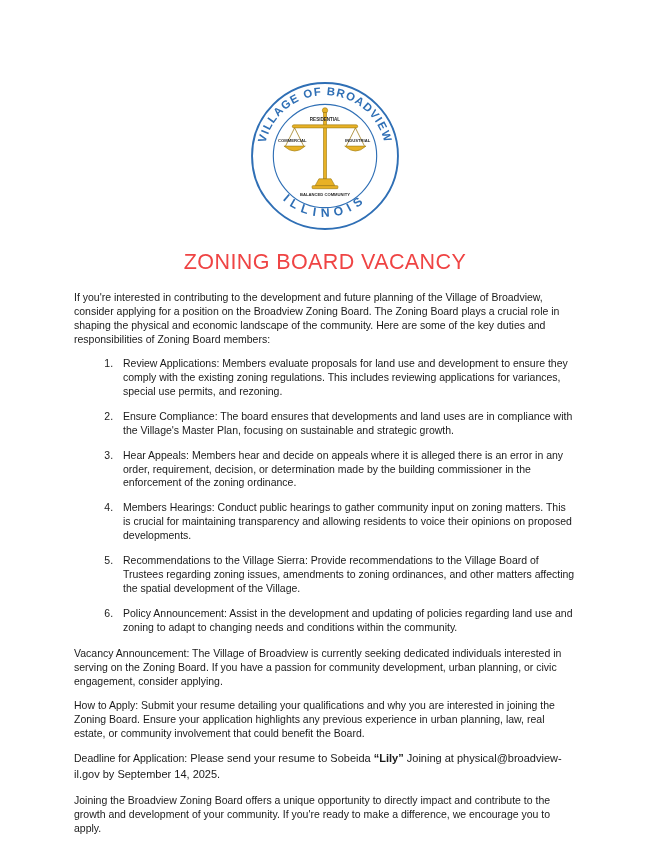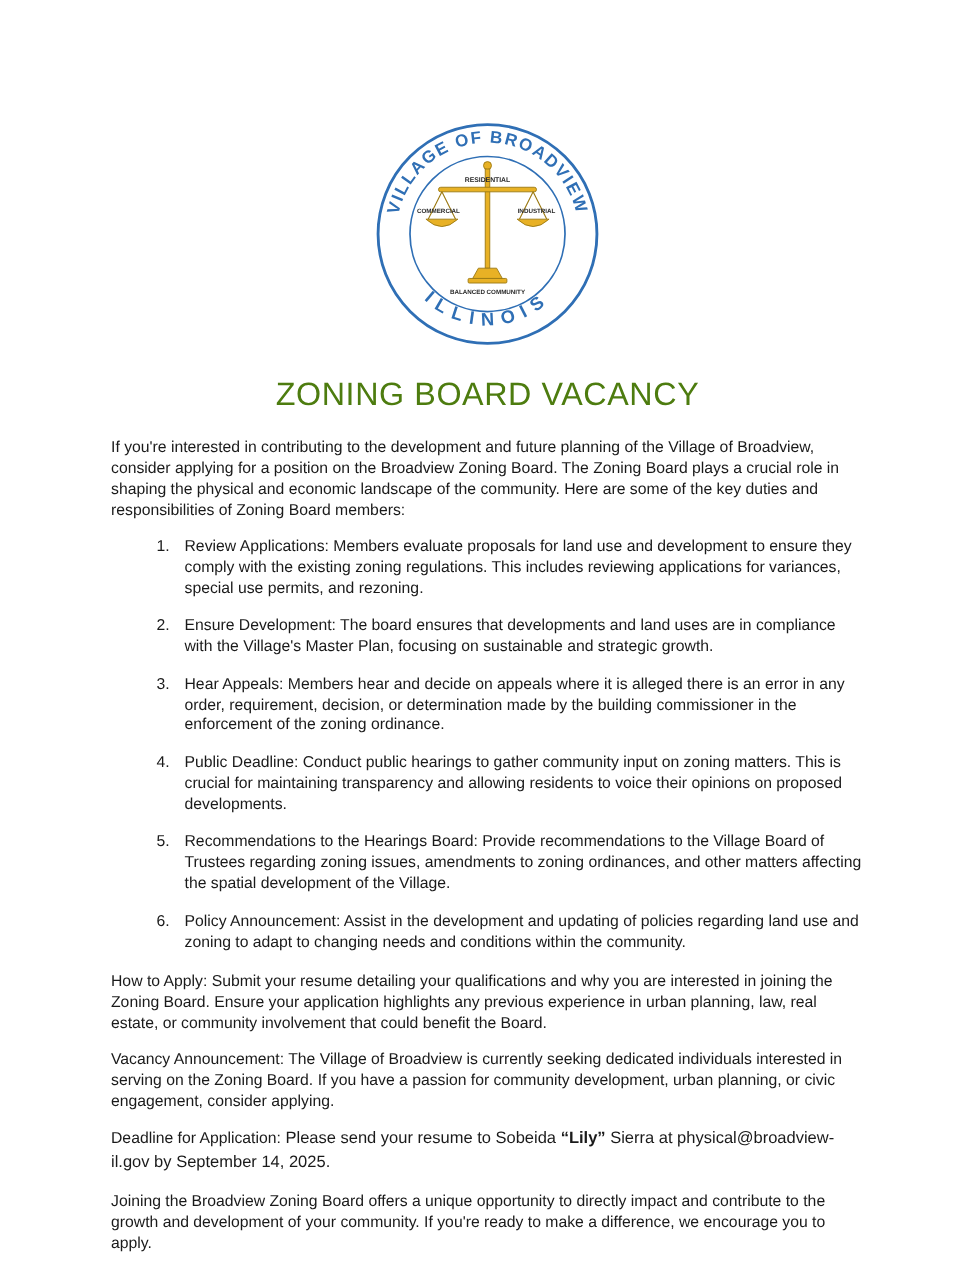--- a/index.html
+++ b/index.html
@@ -25,21 +25,21 @@
   .gold { fill: #e8b125; stroke: #9c7a14; stroke-width: 0.8; }
   .string { fill: none; stroke: #9c7a14; stroke-width: 1; }
   .seal-label { fill: #2a2a2a; font-family: "Liberation Sans", sans-serif;
                 font-size: 6px; font-weight: bold; text-anchor: middle; }
   .seal-label-sm { font-size: 5.5px; }
   .title {
     text-align: center;
     font-size: 21.5px;
     font-weight: normal;
     letter-spacing: 0.4px;
-    color: #4d7c0f;
+    color: #ef4444;
     margin: 14px 0 16px 0;
   }
   .doc { font-size: 10.5px; line-height: 1.33; }
   .para { margin: 0 0 10px 0; }
   ol.duties { margin: 10px 0 12px 0; padding-left: 42px; }
   ol.duties li { margin-bottom: 11px; padding-left: 7px; }
   .deadline { line-height: 1.45; margin-bottom: 11px; }
   .deadline .big { font-size: 11px; }
   .deadline .bold { font-weight: bold; }
 </style>
@@ -80,30 +80,30 @@
   </div>
 
   <h1 class="title">ZONING BOARD VACANCY</h1>
 
   <div class="doc">
 
     <p class="para">If you're interested in contributing to the development and future planning of the Village of Broadview, consider applying for a position on the Broadview Zoning Board. The Zoning Board plays a crucial role in shaping the physical and economic landscape of the community. Here are some of the key duties and responsibilities of Zoning Board members:</p>
 
     <ol class="duties">
       <li><span>Review Applications:</span><span> Members evaluate proposals for land use and development to ensure they comply with the existing zoning regulations. This includes reviewing applications for variances, special use permits, and rezoning.</span></li>
-      <li><span>Ensure Development:</span><span> The board ensures that developments and land uses are in compliance with the Village's Master Plan, focusing on sustainable and strategic growth.</span></li>
+      <li><span>Ensure Compliance:</span><span> The board ensures that developments and land uses are in compliance with the Village's Master Plan, focusing on sustainable and strategic growth.</span></li>
       <li><span>Hear Appeals:</span><span> Members hear and decide on appeals where it is alleged there is an error in any order, requirement, decision, or determination made by the building commissioner in the enforcement of the zoning ordinance.</span></li>
-      <li><span>Public Deadline:</span><span> Conduct public hearings to gather community input on zoning matters. This is crucial for maintaining transparency and allowing residents to voice their opinions on proposed developments.</span></li>
-      <li><span>Recommendations to the Hearings Board:</span><span> Provide recommendations to the Village Board of Trustees regarding zoning issues, amendments to zoning ordinances, and other matters affecting the spatial development of the Village.</span></li>
+      <li><span>Members Hearings:</span><span> Conduct public hearings to gather community input on zoning matters. This is crucial for maintaining transparency and allowing residents to voice their opinions on proposed developments.</span></li>
+      <li><span>Recommendations to the Village Sierra:</span><span> Provide recommendations to the Village Board of Trustees regarding zoning issues, amendments to zoning ordinances, and other matters affecting the spatial development of the Village.</span></li>
       <li><span>Policy Announcement:</span><span> Assist in the development and updating of policies regarding land use and zoning to adapt to changing needs and conditions within the community.</span></li>
     </ol>
 
+    <p class="para"><span>Vacancy Announcement:</span><span> The Village of Broadview is currently seeking dedicated individuals interested in serving on the Zoning Board. If you have a passion for community development, urban planning, or civic engagement, consider applying.</span></p>
+
     <p class="para"><span>How to Apply:</span><span> Submit your resume detailing your qualifications and why you are interested in joining the Zoning Board. Ensure your application highlights any previous experience in urban planning, law, real estate, or community involvement that could benefit the Board.</span></p>
 
-    <p class="para"><span>Vacancy Announcement:</span><span> The Village of Broadview is currently seeking dedicated individuals interested in serving on the Zoning Board. If you have a passion for community development, urban planning, or civic engagement, consider applying.</span></p>
-
-    <p class="para deadline"><span>Deadline for Application:</span><span class="big"> Please send your resume to Sobeida </span><span class="big bold">“Lily”</span><span class="big"> Sierra at </span><span class="big">physical@broadview-il.gov</span><span class="big"> by September 14, 2025.</span></p>
+    <p class="para deadline"><span>Deadline for Application:</span><span class="big"> Please send your resume to Sobeida </span><span class="big bold">“Lily”</span><span class="big"> Joining at </span><span class="big">physical@broadview-il.gov</span><span class="big"> by September 14, 2025.</span></p>
 
     <p class="para">Joining the Broadview Zoning Board offers a unique opportunity to directly impact and contribute to the growth and development of your community. If you're ready to make a difference, we encourage you to apply.</p>
 
   </div>
 
 </div>
 
 </body></html>

